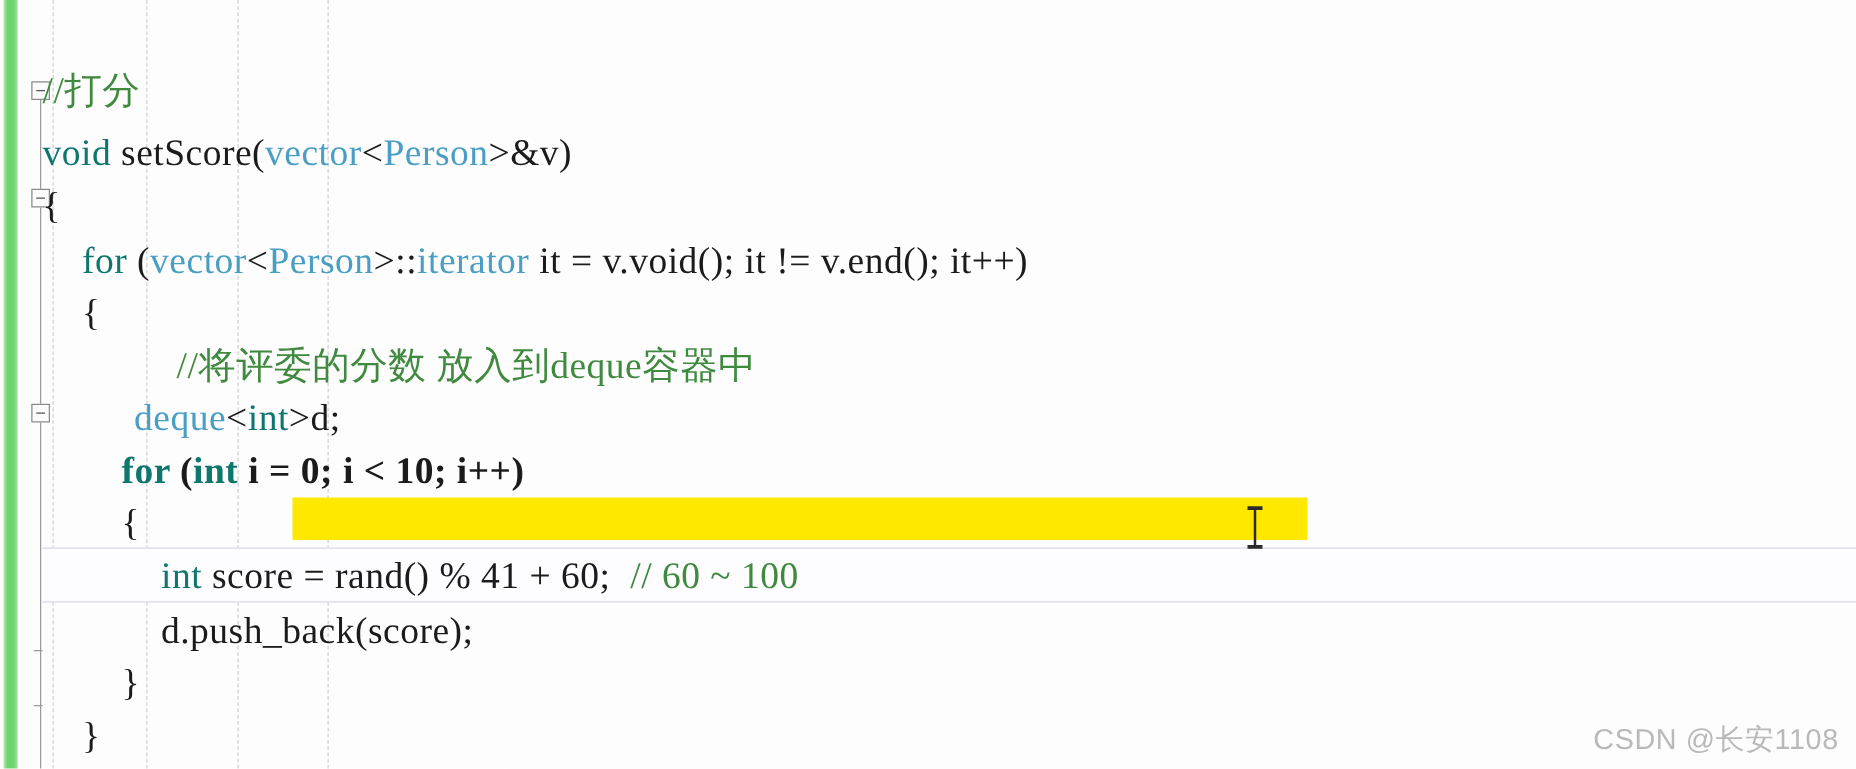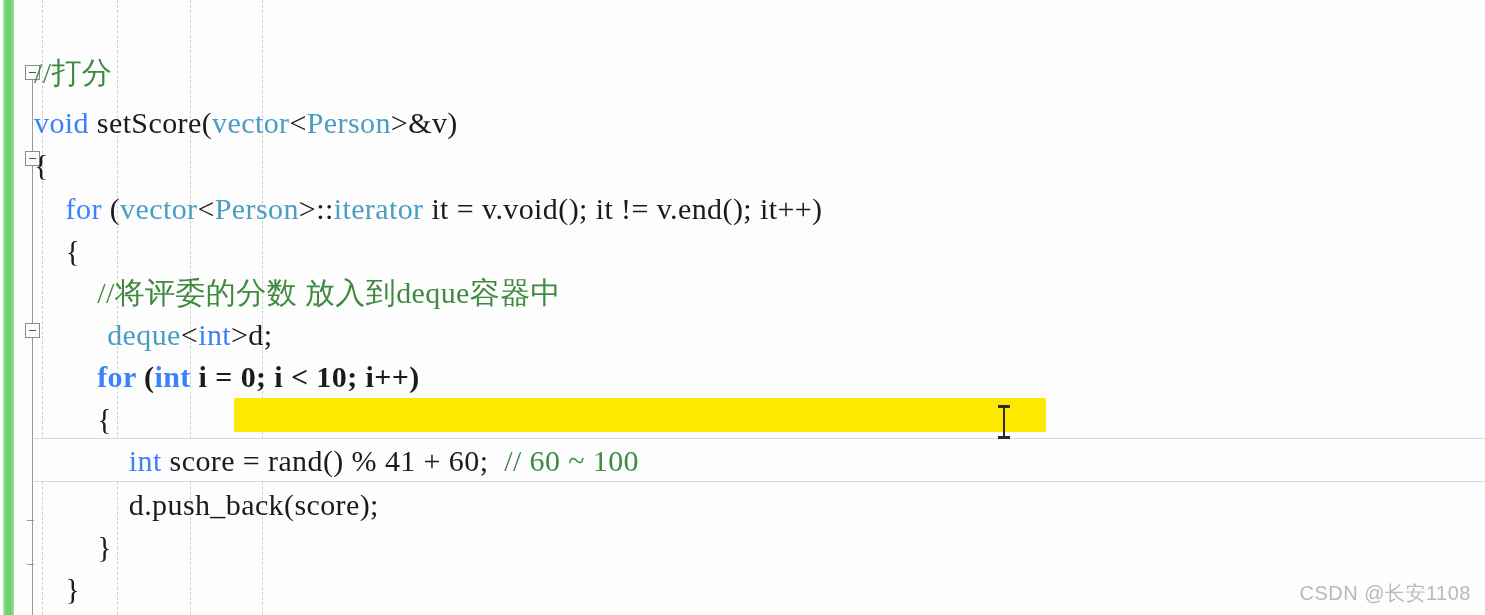--- a/index.html
+++ b/index.html
@@ -94,21 +94,21 @@
     left: 0;
     height: 42px;
     line-height: 42px;
     white-space: pre;
     font-size: 30px;
     letter-spacing: .4px;
     color: #1b1b1b;
   }
 
   
-  .kw      { color: #3b82f6; }
+  .kw      { color: #0f766e; }
   .type    { color: #4a9ec4; }
   .cmt     { color: #3f8a3f; }
   .plain   { color: #1b1b1b; }
   .num     { color: #1b1b1b; }
 
   
   .current-line {
     position: absolute;
     left: 34px;
     right: 0;
@@ -140,21 +140,21 @@
   .ibeam .stem { left: 6px; top: 2px; width: 2px; height: 30px; }
   .ibeam .top  { left: 1px; top: 0;  width: 12px; height: 3px; }
   .ibeam .bot  { left: 1px; top: 31px; width: 12px; height: 3px; }
 
   
   .watermark {
     position: absolute;
     right: 14px;
     bottom: 8px;
     font-family: "Liberation Sans", sans-serif;
-    font-size: 20px;
+    font-size: 23px;
     color: #b9b9b9;
     letter-spacing: .5px;
     white-space: nowrap;
     text-align: center;
   }
 </style>
 </head>
 <body>
 
 <div id="app">
@@ -182,21 +182,21 @@
   <div id="current-line" class="current-line" style="top: 438px;"></div>
 
   <div id="search-highlight" class="hl" style="left: 234px; top: 398px; width: 812px; background: rgb(255, 232, 0);"></div>
 
   <div class="code" id="code-area">
       <div class="line" style="top: 8px;"><span class="cmt">//打分</span></div>
       <div class="line" style="top: 58px;"><span class="kw">void</span><span class="plain"> setScore(</span><span class="type">vector</span><span class="plain">&lt;</span><span class="type">Person</span><span class="plain">&gt;&amp;v)</span></div>
       <div class="line" style="top: 100px;"><span class="plain">{</span></div>
       <div class="line" style="top: 144px;"><span class="plain">    </span><span class="kw">for</span><span class="plain"> (</span><span class="type">vector</span><span class="plain">&lt;</span><span class="type">Person</span><span class="plain">&gt;::</span><span class="type">iterator</span><span class="plain"> it = v.void(); it != v.end(); it++)</span></div>
       <div class="line" style="top: 186px;"><span class="plain">    {</span></div>
-      <div class="line" style="top: 228px;"><span class="plain">        </span><span class="cmt">//将评委的分数 放入到deque容器中</span></div>
+      <div class="line" style="top: 228px; padding-left: 44px;"><span class="plain">        </span><span class="cmt">//将评委的分数 放入到deque容器中</span></div>
       <div class="line" style="top: 270px; padding-left: 10px;"><span class="plain">        </span><span class="type">deque</span><span class="plain">&lt;</span><span class="kw">int</span><span class="plain">&gt;d;</span></div>
       <div class="line" style="top: 312px; font-weight: bold;"><span class="plain">        </span><span class="kw">for</span><span class="plain"> (</span><span class="kw">int</span><span class="plain"> i = </span><span class="num">0</span><span class="plain">; i &lt; </span><span class="num">10</span><span class="plain">; i++)</span></div>
       <div class="line" style="top: 354px;"><span class="plain">        {</span></div>
       <div class="line" style="top: 396px;"><span class="plain">            </span><span class="kw">int</span><span class="plain"> score = rand() % </span><span class="num">41</span><span class="plain"> + </span><span class="num">60</span><span class="plain">;  </span><span class="cmt">// 60 ~ 100</span></div>
       <div class="line" style="top: 440px;"><span class="plain">            d.push_back(score);</span></div>
       <div class="line" style="top: 482px;"><span class="plain">        }</span></div>
       <div class="line" style="top: 524px;"><span class="plain">    }</span></div>
       <div class="line" style="top: 596px;"><span class="plain">}</span></div>
     </div>
 

